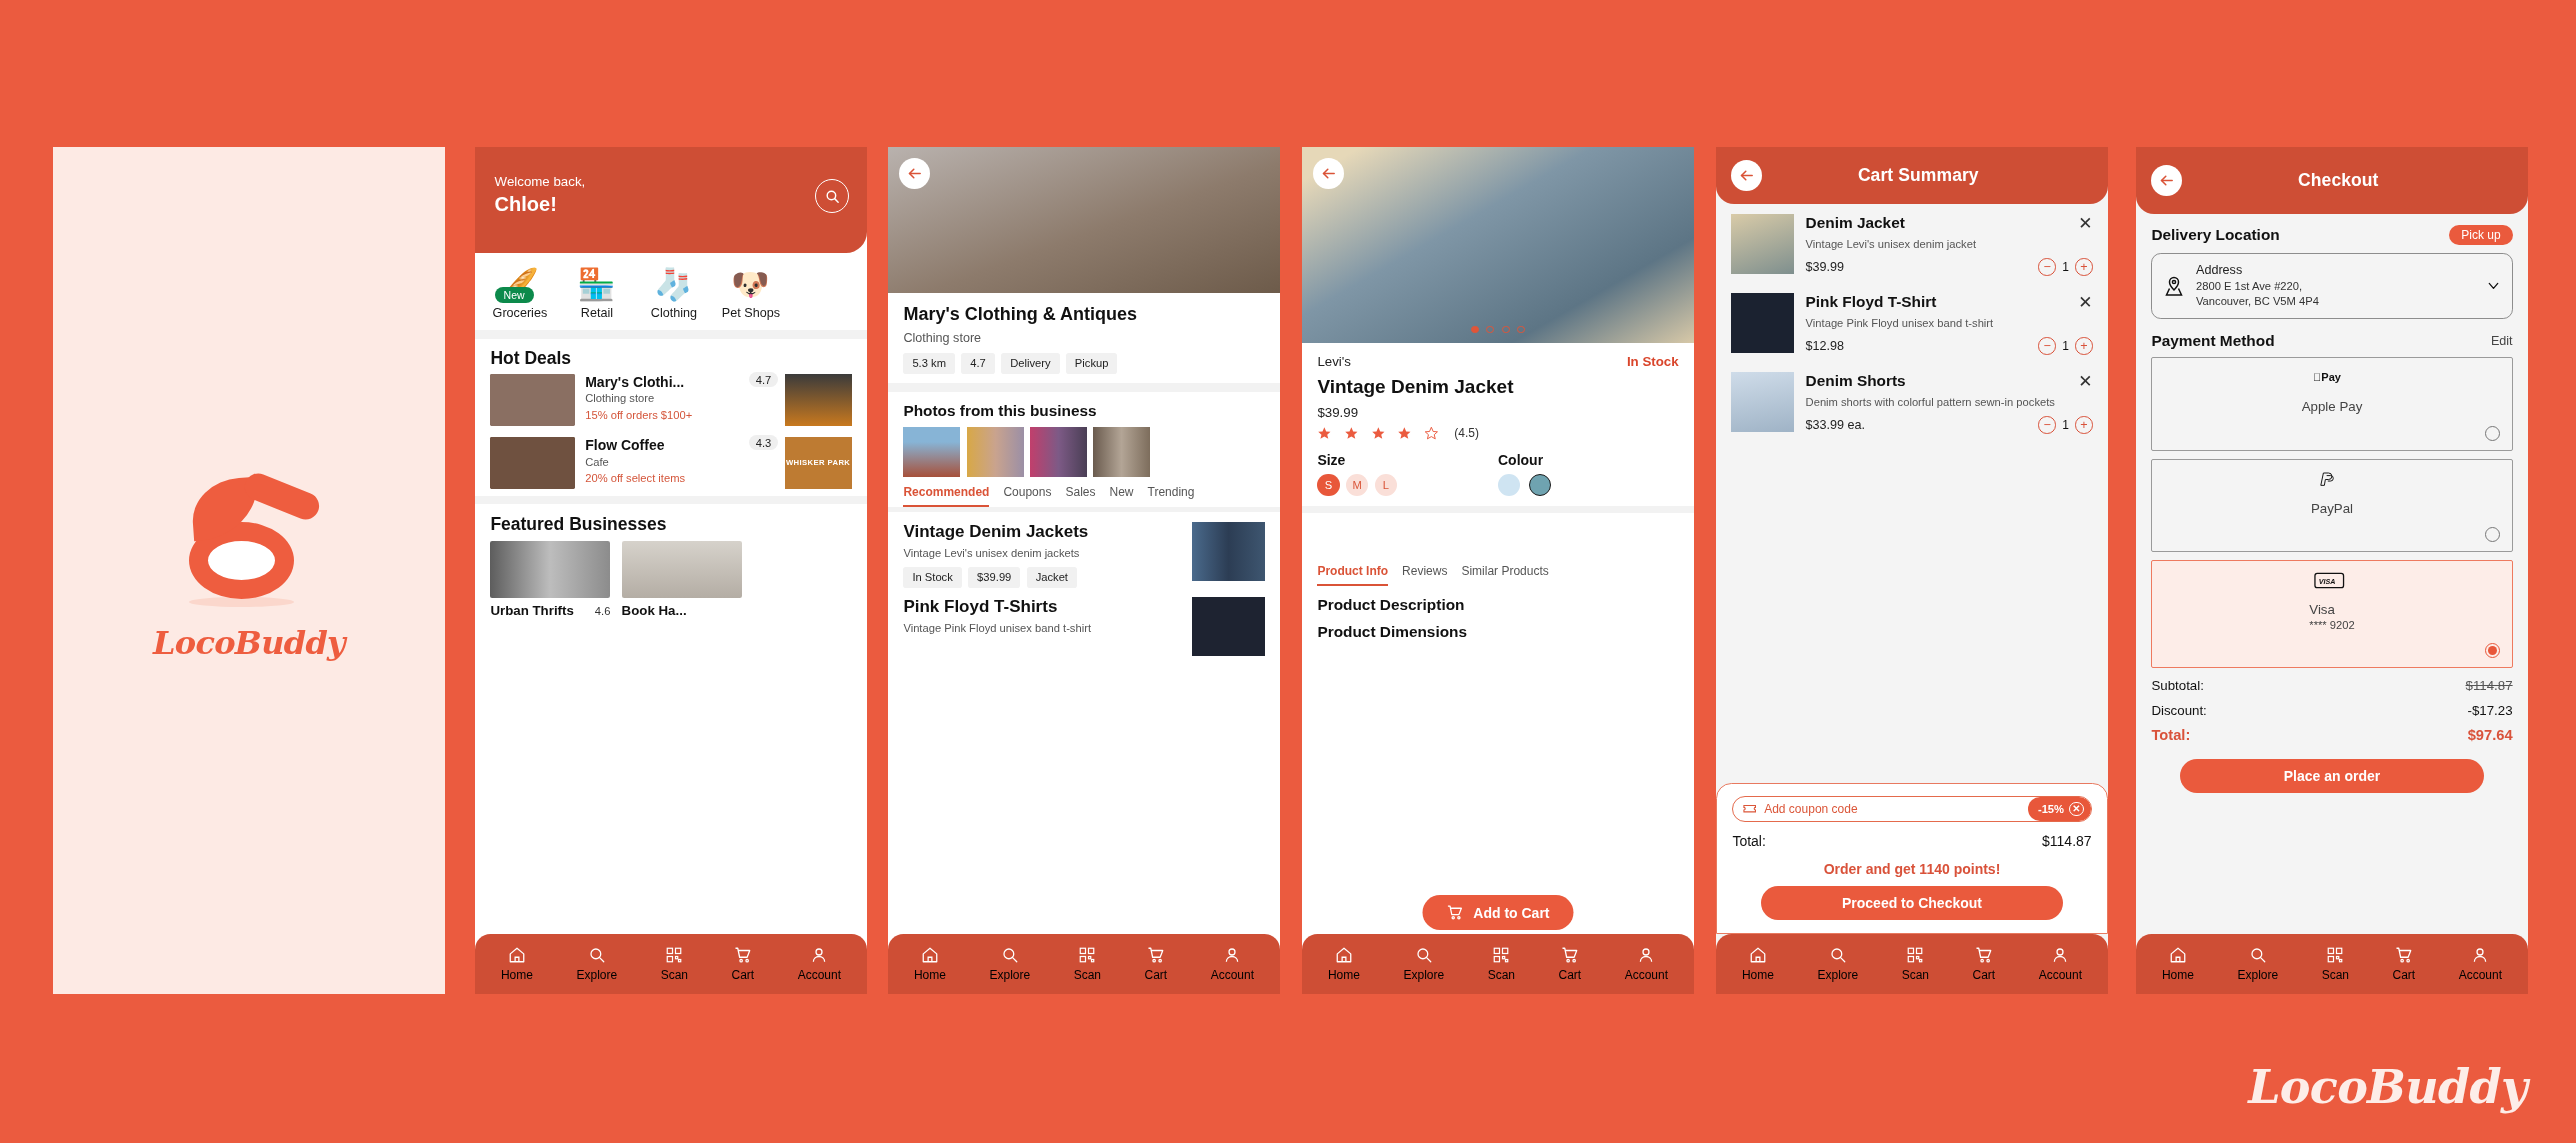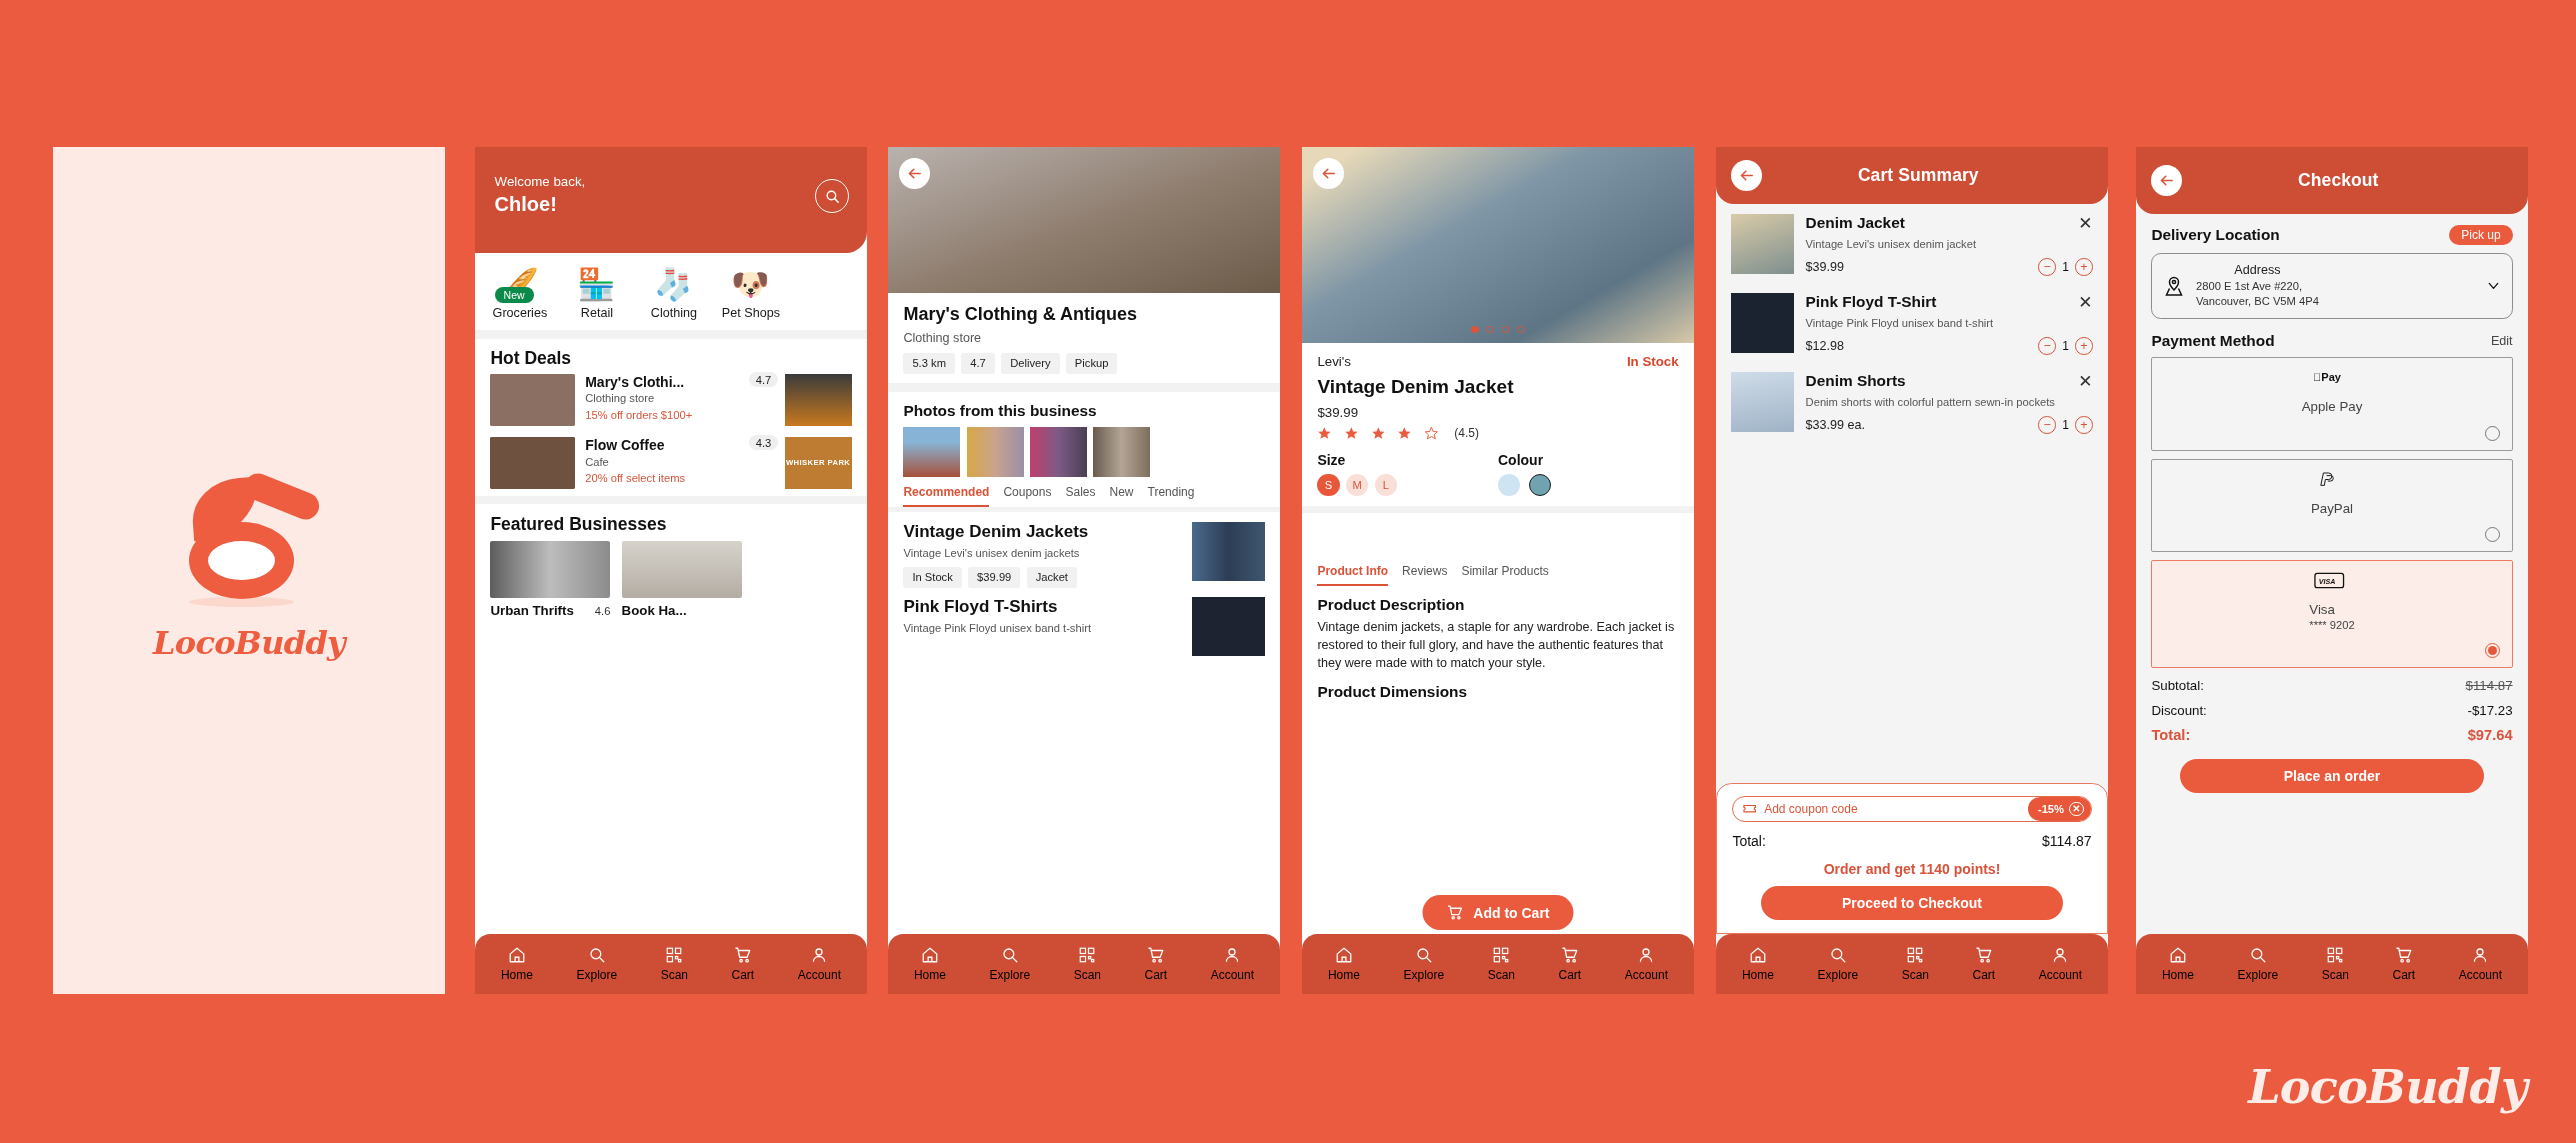--- a/index.html
+++ b/index.html
@@ -238,21 +238,21 @@
   
   .co-body { padding: 11.2px 15.4px 0 15.4px; }
   .co-rowhead { display: flex; justify-content: space-between; align-items: center; }
   .co-h { font-size: 15.4px; font-weight: 700; color:#111; }
   .pickup-pill { background:#EA5A3D; color:#fff; border-radius: 10.5px; padding: 2.8px 12px; font-size: 12px; }
   .addr-box {
     border: 1px solid #8d8d8d; border-radius: 9.8px; margin-top: 8.4px;
     display: flex; align-items: center; gap: 9.8px; padding: 8.4px 9.8px;
   }
   .addr-box svg.pin { width: 24px; height: 24px; flex: 0 0 auto; }
-  .addr-t { font-size: 12.6px; color:#222;text-align:center; }
+  .addr-t { font-size: 12.6px; color:#222; }
   .addr-v { font-size: 11.2px; color:#333; line-height: 1.35; margin-top: 2.8px; }
   .chev { margin-left: auto; }
   .chev svg { width: 17px; height: 17px; }
   .edit-link { font-size: 12.6px; color:#444; }
   .pay-row {
     display: flex; align-items: center; gap: 11.2px; margin-top: 7.7px;
     border: 0.8px solid #9a9a9a; border-radius: 2px; padding: 9px 11.2px; background:#F4F4F4;flex-direction:column;
   }
   .pay-row.sel { border-color:#EE7A5F; background:#FDEDE8; }
   .pay-logo { width: 39px; flex: 0 0 auto; display:flex; align-items:center; }
@@ -594,21 +594,20 @@
     <div class="divider-strip" style="height:7px;margin-top:9.8px;"></div>
 
     <div class="tabs" style="padding-top:7px;margin-top:44px;">
       <div class="tab active">Product Info</div>
       <div class="tab">Reviews</div>
       <div class="tab">Similar Products</div>
     </div>
 
     <div style="padding:9.8px 15.4px 0 15.4px;">
       <div class="pd-desc-h">Product Description</div>
-      <div class="pd-desc">Vintage denim jackets, a staple for any wardrobe. Each jacket is restored to their full glory, and have the authentic features that they were made with to match your style.</div>
       <div class="pd-desc-h" style="margin-top:9.8px;">Product Dimensions</div>
     </div>
 
     <div class="atc-btn">
       <svg viewBox="0 0 24 24" fill="none" stroke="#fff" stroke-width="1.8">
           <path d="M2 3h3l2.5 12h10L21 6H6" stroke-linejoin="round"></path>
           <circle cx="9.5" cy="19.5" r="1.6"></circle>
           <circle cx="17.5" cy="19.5" r="1.6"></circle>
         </svg>
       <span>Add to Cart</span>

